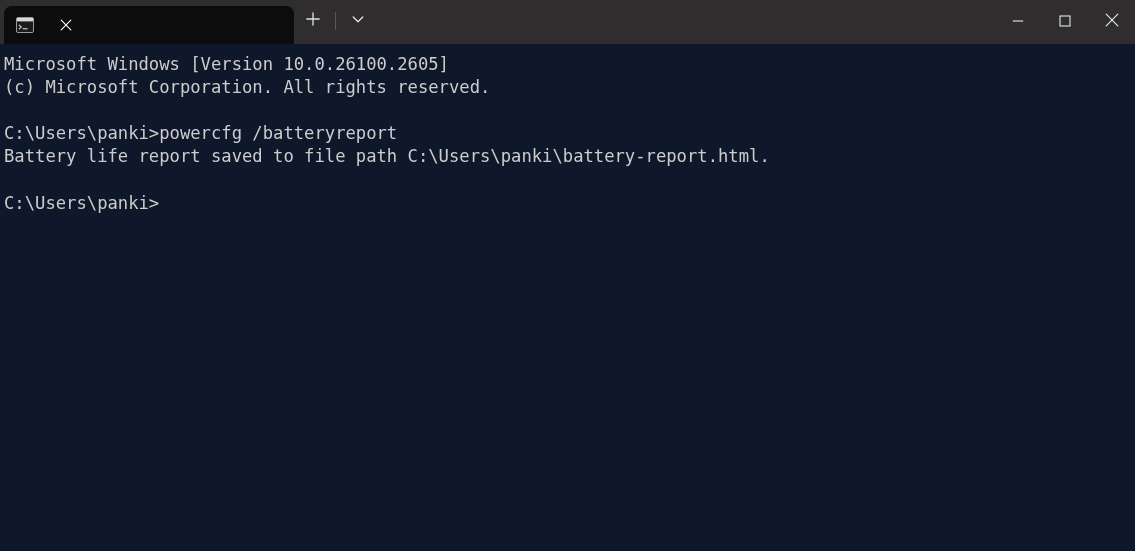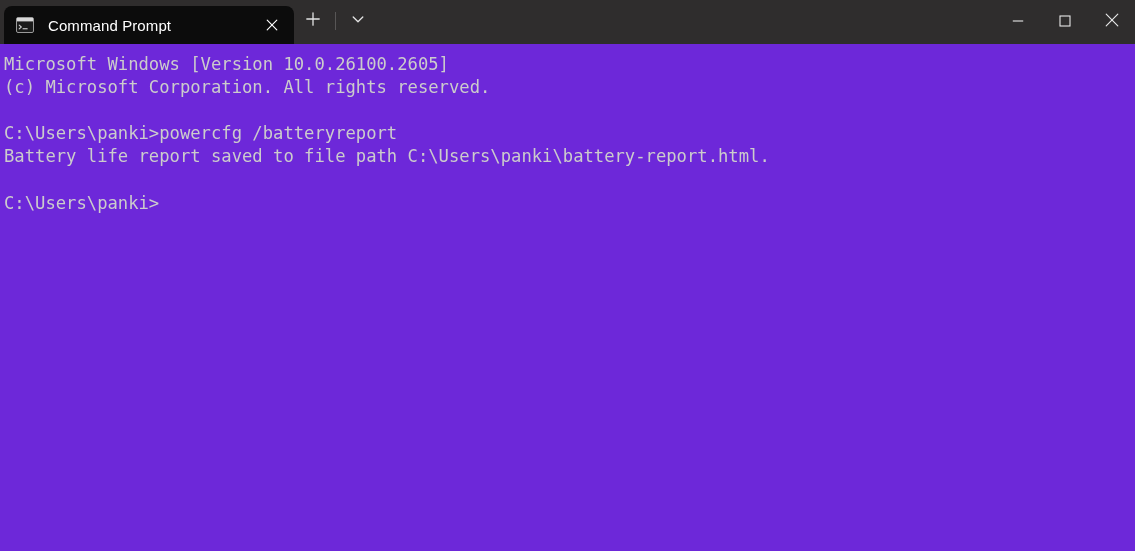--- a/index.html
+++ b/index.html
@@ -125,21 +125,21 @@
     height: 44px;
     display: flex;
     align-items: center;
     justify-content: center;
     color: #e8e8e8;
   }
 
   
   .console {
     flex: 1 1 auto;
-    background: #6d28d9;
+    background: #0f172a;
     padding: 9px 0 0 4px;
     box-sizing: border-box;
     overflow: hidden;
   }
 
   .console-text {
     margin: 0;
     font-family: "DejaVu Sans Mono", "Liberation Mono", monospace;
     font-size: 17.2px;
     line-height: 23.1px;
@@ -158,21 +158,20 @@
     <div class="tabstrip">
       <div class="tab">
         <span class="tab-icon">
           <svg width="18" height="16" viewBox="0 0 18 16" xmlns="http://www.w3.org/2000/svg">
             <rect x="0.5" y="0.5" width="17" height="15" rx="1.5" fill="#1b1b1b" stroke="#9a9a9a" stroke-width="1"></rect>
             <rect x="1" y="1" width="16" height="3.4" fill="#d8d8d8"></rect>
             <path d="M3.2 8.2 L5.3 10.0 L3.2 11.8" fill="none" stroke="#d0d0d0" stroke-width="1.1" stroke-linecap="round" stroke-linejoin="round"></path>
             <rect x="6.6" y="11.2" width="5" height="1.1" fill="#d0d0d0"></rect>
           </svg>
         </span>
-        <span class="tab-title">Command Prompt</span>
         <span class="tab-close">
           <svg width="12" height="12" viewBox="0 0 12 12" xmlns="http://www.w3.org/2000/svg">
             <path d="M1.2 1.2 L10.8 10.8 M10.8 1.2 L1.2 10.8" stroke="#ffffff" stroke-width="1.15" stroke-linecap="round"></path>
           </svg>
         </span>
       </div>
     </div>
 
     <div class="tabbar-actions">
       <div class="tb-btn">

